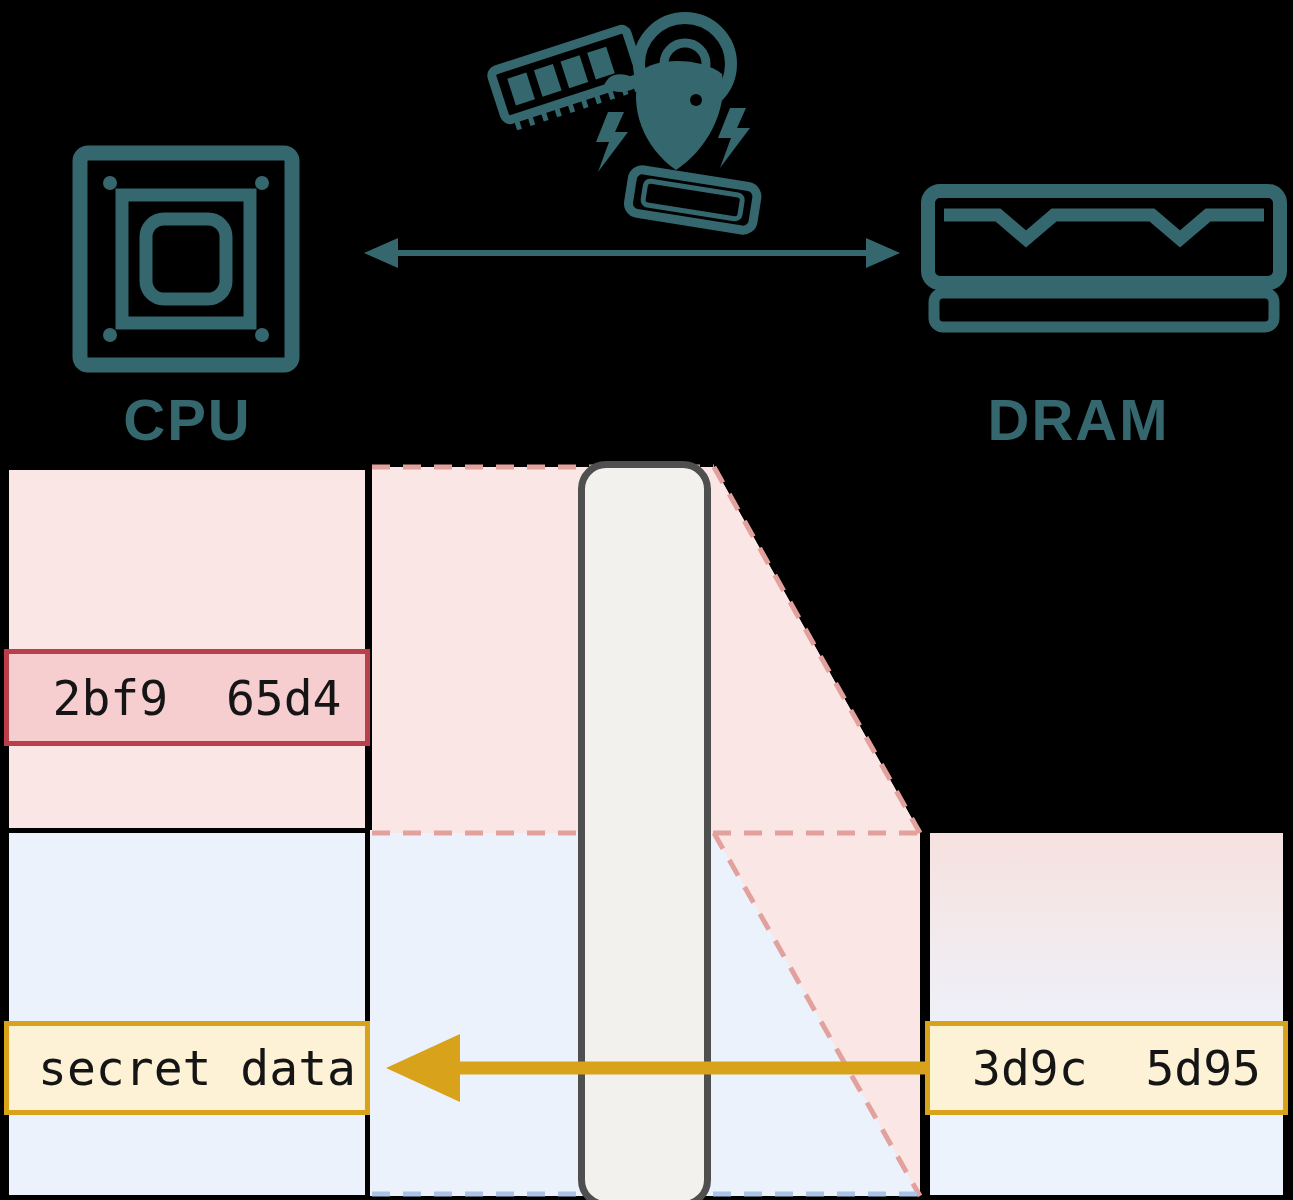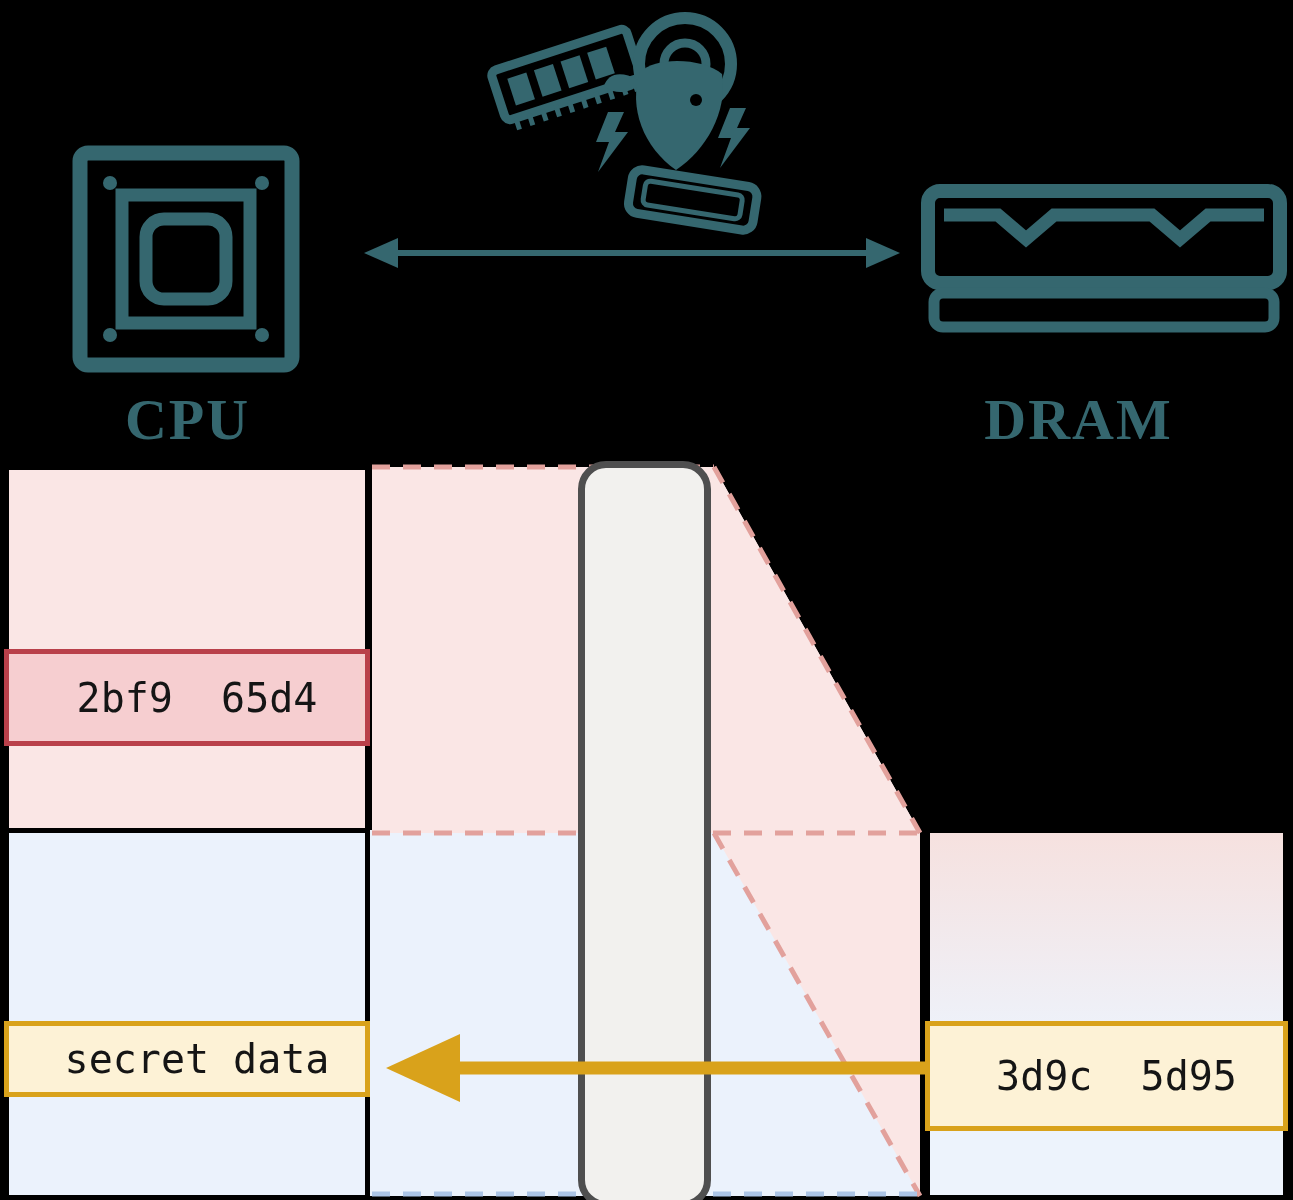--- a/index.html
+++ b/index.html
@@ -7,24 +7,24 @@
   --red_cell_fill:#f6ced0; --red_cell_border:#b9404a; --blue_fill:#ebf2fc; --blue_dash:#abc4e6;
   --yellow_cell_fill:#fdf2d6; --gold:#d9a21b; --barrier_fill:#f2f1ee; --barrier_border:#4f4f4f;
   --text_dark:#151515;
 }
 *{margin:0;padding:0;box-sizing:border-box;}
 html,body{background:#000;}
 .stage{position:relative;width:1293px;height:1200px;background:var(--background);overflow:hidden;
   font-family:"DejaVu Sans","Liberation Sans",sans-serif;}
 .abs{position:absolute;}
 .label{position:absolute;text-align:center;font-weight:700;font-size:58px;letter-spacing:2px;color:var(--teal);
-  font-family:Liberation Serif, serif;}
+  font-family:Liberation Sans, sans-serif;}
 .region{position:absolute;border:5px solid #000;}
 .cell{position:absolute;display:flex;align-items:center;justify-content:center;white-space:pre;
-  font-family:"DejaVu Sans Mono","Liberation Mono",monospace;font-size:40px;color:var(--text_dark);padding-left:20px;}
+  font-family:"DejaVu Sans Mono","Liberation Mono",monospace;font-size:48px;color:var(--text_dark);padding-left:20px;}
 .cell.red{background:var(--red_cell_fill);border:5px solid var(--red_cell_border);}
 .cell.gold{background:var(--yellow_cell_fill);border:5px solid var(--gold);}
 .barrier{position:absolute;left:578px;top:461px;width:133px;height:747px;background:var(--barrier_fill);
   border:7px solid var(--barrier_border);border-radius:28px;}
 svg{display:block;}
 svg .teal-s{stroke:var(--teal);fill:none;}
 svg .teal-f{fill:var(--teal);}
 </style>
 </head>
 <body>
@@ -44,24 +44,24 @@
     <path d="M372,1194 H918" stroke="var(--blue_dash)" stroke-width="5" stroke-dasharray="18 13" fill="none"></path>
   </svg>
 
   <div class="region" style="left:4px;top:465px;width:366px;height:368px;background:var(--pink_fill)"></div>
   <div class="region" style="left:4px;top:828px;width:366px;height:372px;background:var(--blue_fill)"></div>
   <div class="region" style="left:925px;top:828px;width:363px;height:372px;background:linear-gradient(180deg,#f6e1df 0%,#edf3fc 60%)"></div>
 
   <div class="cell red" style="left:4px;top:649px;width:366px;height:97px">
     <span>2bf9  65d4</span>
   </div>
-  <div class="cell gold" style="left:4px;top:1021px;width:366px;height:76px">
+  <div class="cell gold" style="left:4px;top:1021px;width:366px;height:94px">
     <span>secret data</span>
   </div>
-  <div class="cell gold" style="left:925px;top:1021px;width:363px;height:110px">
+  <div class="cell gold" style="left:925px;top:1021px;width:363px;height:94px">
     <span>3d9c  5d95</span>
   </div>
 
   <div class="barrier"></div>
 
   <svg class="abs" style="left:0;top:0;pointer-events:none" width="1293" height="1200" viewBox="0 0 1293 1200">
     <line x1="925" y1="1068" x2="440" y2="1068" stroke="var(--gold)" stroke-width="13"></line>
     <polygon points="386,1068 460,1034 460,1102" fill="var(--gold)"></polygon>
   </svg>
 

